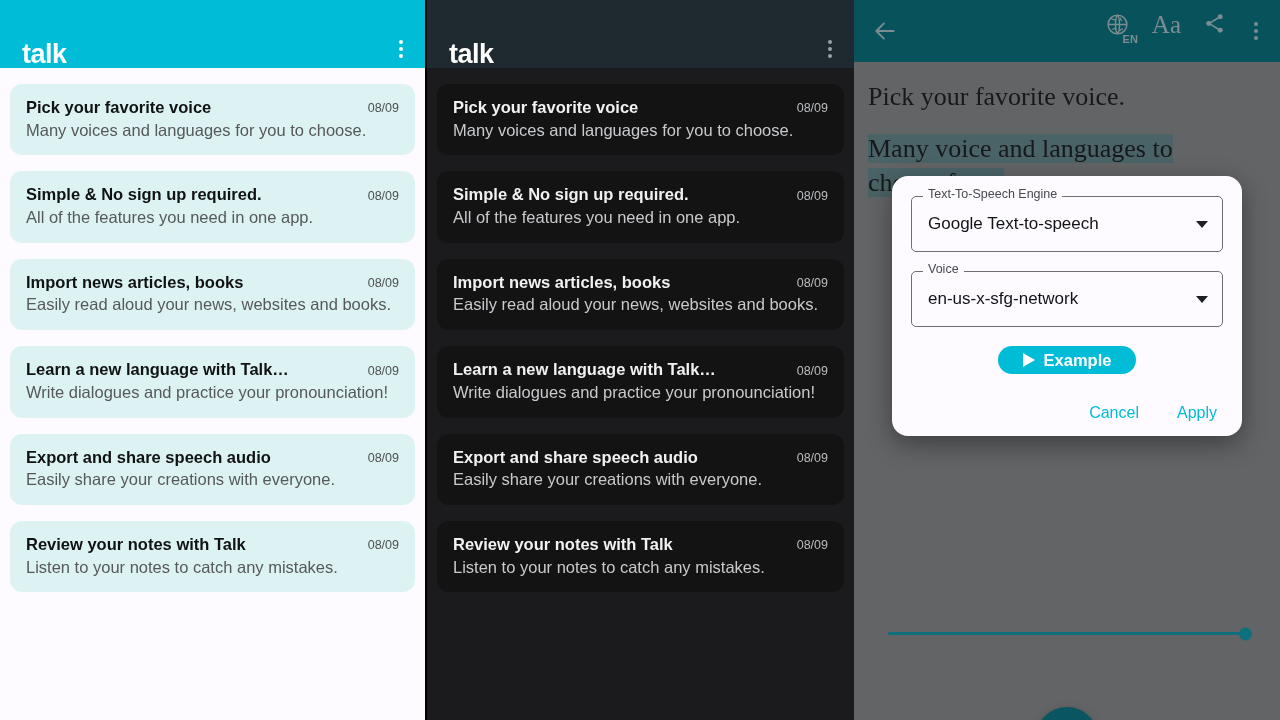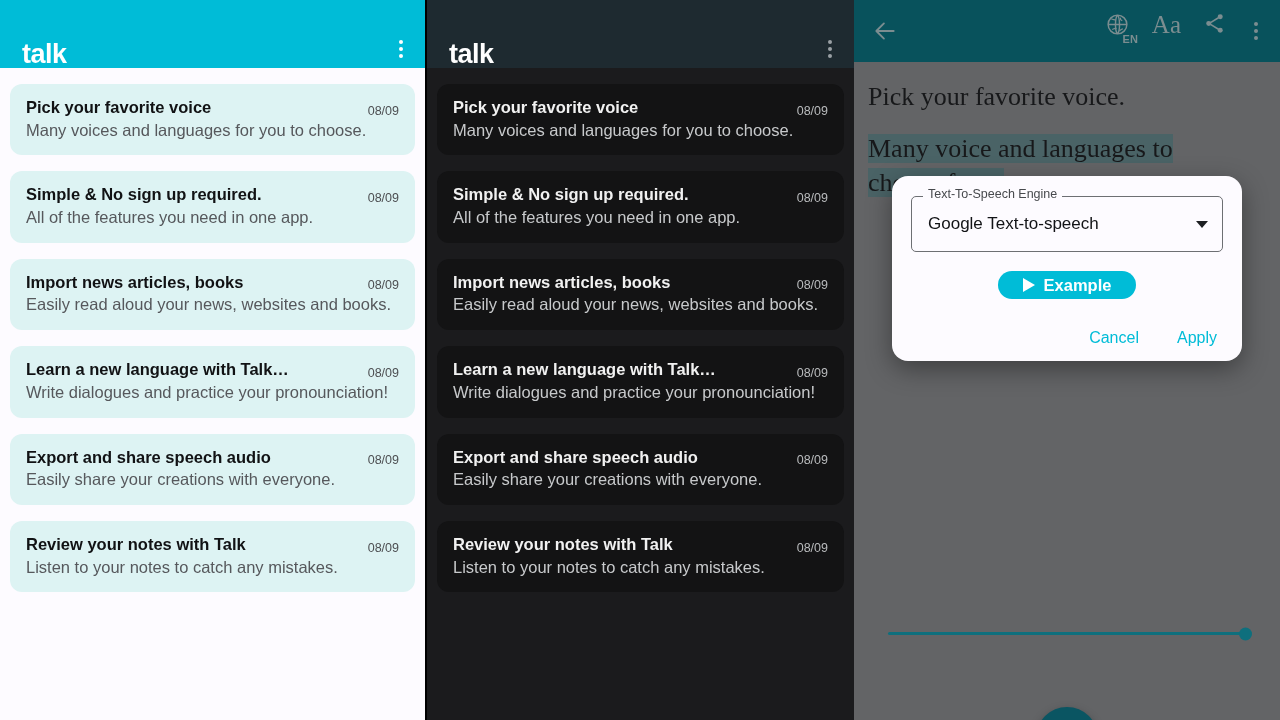--- a/index.html
+++ b/index.html
@@ -33,21 +33,21 @@
            padding: 10px 6px; cursor: pointer; }
   .kebab span { width: 4px; height: 4px; border-radius: 50%; display: block; }
   .kebab-light span { background: #ffffff; }
   .kebab-dark span { background: #9aa0a4; }
 
   
   .list { padding: 16px 10px 0 10px; display: flex; flex-direction: column; gap: 16px; }
   .card { border-radius: 12px; padding: 13px 16px 15px 16px; }
   .card-light { background: #ddf3f3; }
   .card-dark  { background: #131314; }
-  .card-row { display: flex; align-items: flex-end; justify-content: space-between; gap: 8px; }
+  .card-row { display: flex; align-items: center; justify-content: space-between; gap: 8px; }
   .card-title { font-size: 16.5px; font-weight: bold; line-height: 1.25; }
   .card-title-light { color: #111214; }
   .card-title-dark  { color: #f1f1f1; }
   .card-date { font-size: 12.5px; padding-top: 2px; white-space: nowrap; }
   .card-date-light { color: #4d4f52; }
   .card-date-dark  { color: #b9bbbd; }
   .card-sub { font-size: 16.5px; line-height: 1.26; margin-top: 2px; }
   .card-sub-light { color: #56585c; }
   .card-sub-dark  { color: #c7c9cb; }
 
@@ -283,20 +283,27 @@
 
         <div class="field">
           <div class="field-legend">Text-To-Speech Engine</div>
           <div class="field-box">
             <span class="field-value">Google Text-to-speech</span>
             <span class="caret"></span>
           </div>
         </div>
 
 
+        <div class="field">
+          <div class="field-legend">Voice</div>
+          <div class="field-box">
+            <span class="field-value">en-us-x-sfg-network</span>
+            <span class="caret"></span>
+          </div>
+        </div>
 
         <button class="example-btn">
           <span class="play-tri"></span>
           <span>Example</span>
         </button>
 
         <div class="dialog-actions">
           <button class="dlg-action">Cancel</button>
           <button class="dlg-action">Apply</button>
         </div>

